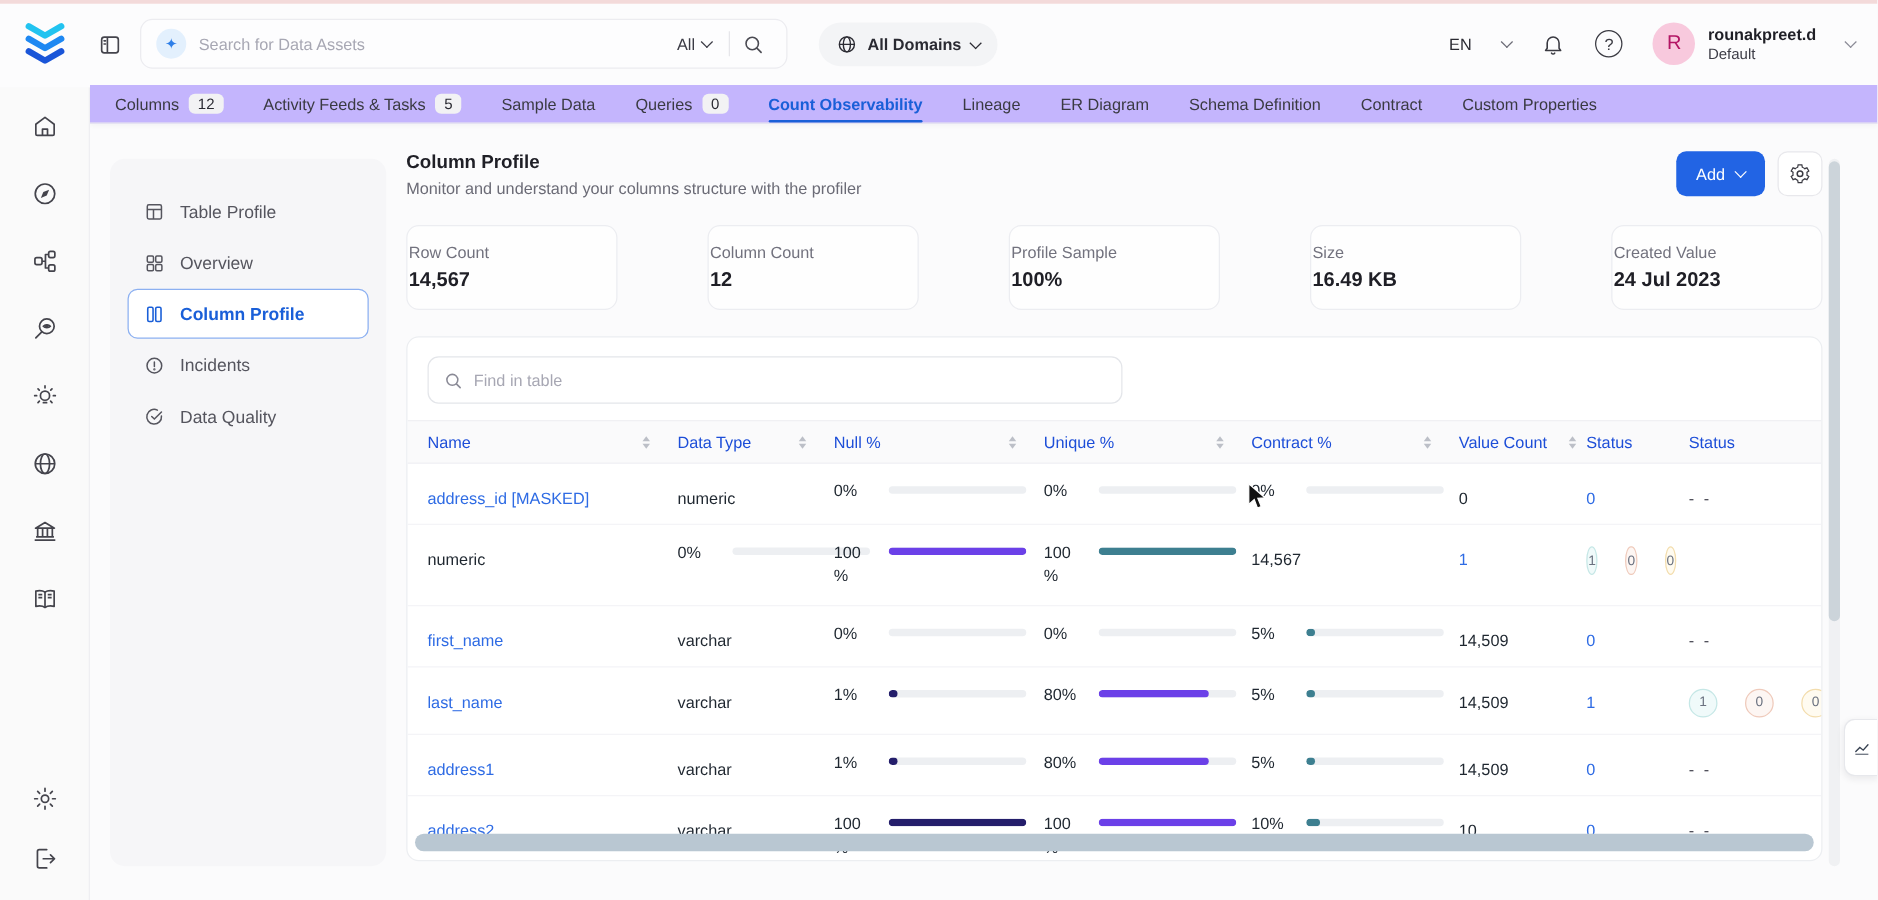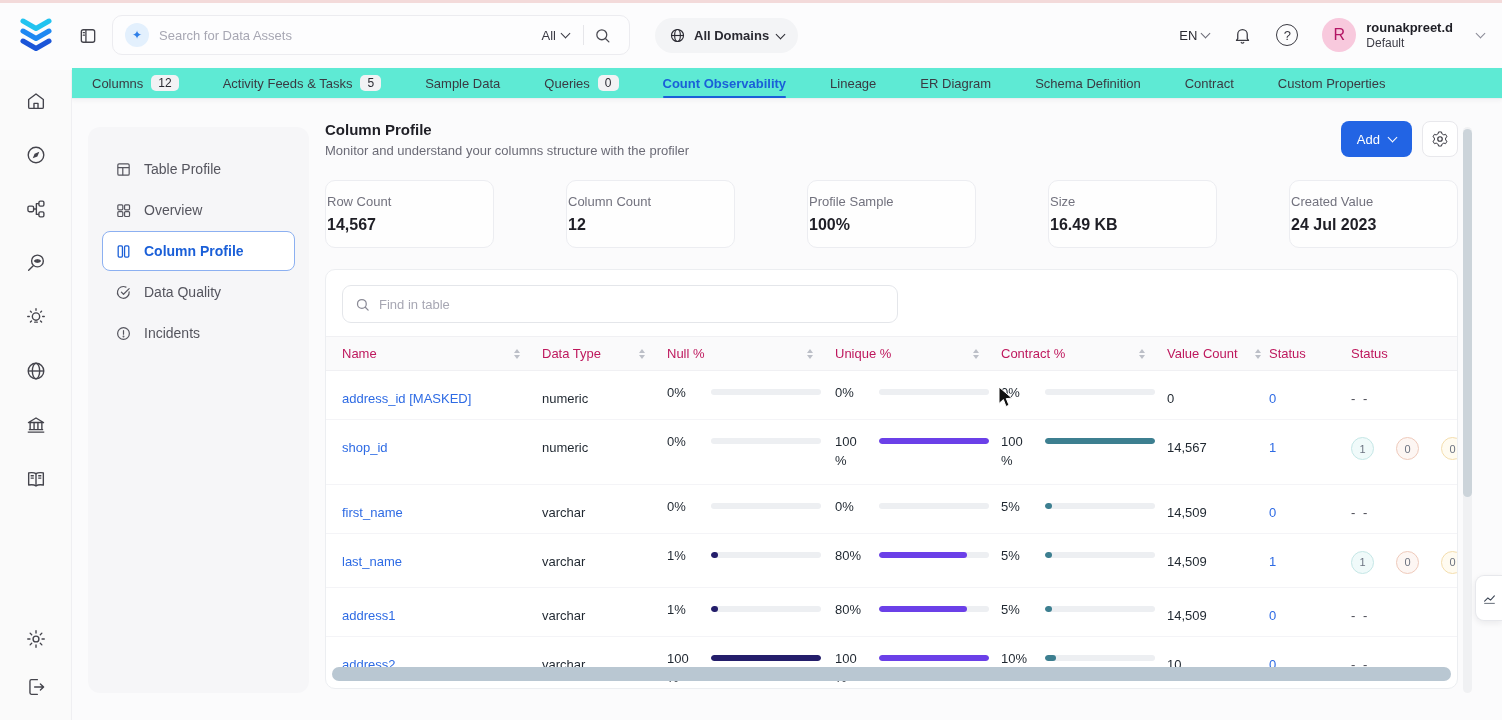--- a/index.html
+++ b/index.html
@@ -15,33 +15,33 @@
   .collapse-btn { position:absolute; left:78px; top:26px; color:#44444c; cursor:pointer; }
   .search-pill { position:absolute; left:112px; top:15px; width:518px; height:40px; background:#fdfdfe; border:1px solid #ececf0; border-radius:10px; display:flex; align-items:center; padding:0 12px; }
   .spark-circle { width:24px; height:24px; border-radius:50%; background:#e3f0fd; color:#2f7fe8; font-size:12px; display:flex; align-items:center; justify-content:center; flex:0 0 auto; }
   .search-input { flex:1; border:none; outline:none; background:transparent; font-size:13px; color:#24242c; margin-left:10px; font-family:inherit; }
   .search-input::placeholder { color:#a7a7b3; }
   .scope { display:flex; align-items:center; gap:6px; color:#3a3a44; font-size:13px; padding:0 10px; }
   .vdiv { width:1px; height:20px; background:#e6e6ea; margin:0 4px; }
   .mag { color:#4a4a52; padding:0 6px; display:flex; }
   .domains-pill { position:absolute; left:655px; top:18px; height:35px; background:#f3f4f6; border-radius:18px; display:flex; align-items:center; gap:8px; padding:0 14px; font-weight:700; font-size:13px; color:#2a2a32; cursor:pointer; }
   .top-right { position:absolute; right:18px; top:0; height:70px; display:flex; align-items:center; gap:24px; }
-  .lang { display:flex; align-items:center; gap:5px; font-size:13px; color:#2a2a32; cursor:pointer; }
+  .lang { display:flex; align-items:center; gap:25px; font-size:13px; color:#2a2a32; cursor:pointer; }
   .icon-btn { color:#3a3a42; display:flex; cursor:pointer; }
   .help-circle { width:22px; height:22px; border-radius:50%; border:1.4px solid #3a3a42; color:#3a3a42; font-size:13px; display:flex; align-items:center; justify-content:center; cursor:pointer; }
   .user-chip { display:flex; align-items:center; gap:10px; cursor:pointer; }
   .avatar { width:34px; height:34px; border-radius:50%; background:#f8c9dd; color:#b31564; font-size:16px; font-weight:400; display:flex; align-items:center; justify-content:center; }
   .user-meta .nm { font-weight:700; font-size:13px; color:#1f1f26; }
   .user-meta .tm { font-size:12px; color:#3c3c46; margin-top:1px; }
 
   .chev { display:inline-block; width:7px; height:7px; border-right:1.5px solid currentColor; border-bottom:1.5px solid currentColor; transform:rotate(45deg); margin-top:-3px; }
   .chev.white { border-color:#fff; }
 
   
-  .tabbar { position:absolute; top:68px; left:72px; right:0; height:31px; background:#5eead4; border-bottom:1px solid #ededf0; box-shadow:0 2px 4px rgba(20,20,40,.04); display:flex; align-items:center; gap:44px; padding:0 20px; z-index:5; }
+  .tabbar { position:absolute; top:68px; left:72px; right:0; height:31px; background:#c4b5fd; border-bottom:1px solid #ededf0; box-shadow:0 2px 4px rgba(20,20,40,.04); display:flex; align-items:center; gap:32px; padding:0 20px; z-index:5; }
   .tab { display:flex; align-items:center; gap:8px; color:#3a3a42; font-size:13px; cursor:pointer; position:relative; height:100%; }
   .tab .badge { background:#f2f2f4; border-radius:5px; padding:1px 7px; font-size:12px; color:#2a2a32; }
   .tab.active { color:#1a5fd8; font-weight:700; }
   .tab.active::after { content:""; position:absolute; left:0; right:0; bottom:0; height:2px; background:#1a5fd8; border-radius:2px; }
 
   
   .rail { position:absolute; top:70px; left:0; bottom:0; width:72px; background:#fafafa; border-right:1px solid #efeff2; display:flex; flex-direction:column; align-items:center; padding:20px 0 14px; z-index:6; }
   .rail .ric { color:#44444c; margin-bottom:32px; cursor:pointer; display:flex; }
   .rail .spacer { flex:1; }
   .rail .ric.btm { margin-bottom:26px; }
@@ -67,21 +67,21 @@
   .stat-card { width:169px; background:#fefefe; border:1px solid #ecedf1; border-radius:10px; padding:13px 1px; }
   .stat-card .lbl { font-size:13px; color:#72727e; }
   .stat-card .val { font-size:16px; font-weight:700; color:#1f1f26; margin-top:7px; }
 
   .table-card { position:relative; margin-top:21px; height:420px; background:#fff; border:1px solid #eceef1; border-radius:10px; overflow:hidden; }
   .find-wrap { padding:15px 16px 13px; }
   .find-pill { width:556px; height:38px; border:1px solid #e4e6ea; border-radius:9px; display:flex; align-items:center; padding:0 12px; gap:9px; color:#8a8a96; }
   .find-input { flex:1; border:none; outline:none; background:transparent; font-size:13px; font-family:inherit; color:#24242c; }
   .find-input::placeholder { color:#a7a7b3; }
 
-  .thead { display:grid; grid-template-columns:200px 125px 168px 166px 166px 102px 82px 1fr; background:#fafafb; border-top:1px solid #f0f0f3; border-bottom:1px solid #f0f0f3; padding:9px 0 9px 16px; color:#be185d; font-size:13px; }
+  .thead { display:grid; grid-template-columns:200px 125px 168px 166px 166px 102px 82px 1fr; background:#fafafb; border-top:1px solid #f0f0f3; border-bottom:1px solid #f0f0f3; padding:9px 0 9px 16px; color:#1d4ed8; font-size:13px; }
   .th { display:flex; align-items:center; }
   .sort { display:inline-flex; flex-direction:column; gap:2px; margin-left:auto; margin-right:22px; }
   .sort i { width:0; height:0; border-left:3.5px solid transparent; border-right:3.5px solid transparent; }
   .sort .up { border-bottom:4px solid #bcbfc7; }
   .sort .dn { border-top:4px solid #bcbfc7; }
 
   .trow { display:grid; grid-template-columns:200px 125px 168px 166px 166px 102px 82px 1fr; padding:13px 0 13px 16px; border-bottom:1px solid #f4f4f7; align-items:start; }
   .td { font-size:13px; color:#1f2730; padding-right:10px; }
   .td.name { padding-top:7px; }
   .td.name a { color:#2e6be4; text-decoration:none; cursor:pointer; }
@@ -314,36 +314,36 @@
       <span class="sic">
           <svg width="17" height="17" viewBox="0 0 24 24" fill="none" stroke="currentColor" stroke-width="1.8">
             <rect x="4.5" y="4" width="6" height="16" rx="1.6"></rect>
             <rect x="13.5" y="4" width="6" height="16" rx="1.6"></rect>
           </svg>
         </span>
       <span>Column Profile</span>
     </div>
     <div class="sp-item">
       <span class="sic">
-          <svg width="17" height="17" viewBox="0 0 24 24" fill="none" stroke="currentColor" stroke-width="1.7" stroke-linecap="round" stroke-linejoin="round">
-            <path d="M20 11 a8.3 8.3 0 1 1 -4.6 -6.6"></path>
-            <path d="M9 11.5 L12 14.5 L20 6.5"></path>
-          </svg>
-        </span>
-      <span>Data Quality</span>
-    </div>
-    <div class="sp-item">
-      <span class="sic">
           <svg width="17" height="17" viewBox="0 0 24 24" fill="none" stroke="currentColor" stroke-width="1.7" stroke-linecap="round">
             <circle cx="12" cy="12" r="8.3"></circle>
             <path d="M12 8 V13"></path>
             <circle cx="12" cy="16.2" r="0.5" fill="currentColor"></circle>
           </svg>
         </span>
       <span>Incidents</span>
+    </div>
+    <div class="sp-item">
+      <span class="sic">
+          <svg width="17" height="17" viewBox="0 0 24 24" fill="none" stroke="currentColor" stroke-width="1.7" stroke-linecap="round" stroke-linejoin="round">
+            <path d="M20 11 a8.3 8.3 0 1 1 -4.6 -6.6"></path>
+            <path d="M9 11.5 L12 14.5 L20 6.5"></path>
+          </svg>
+        </span>
+      <span>Data Quality</span>
     </div>
   </div>
 
   <div class="main">
     <div class="main-head">
       <div class="mh-text">
         <div class="title">Column Profile</div>
         <div class="subtitle">Monitor and understand your columns structure with the profiler</div>
       </div>
       <div class="mh-actions">
@@ -469,21 +469,20 @@
     </div>
     <div class="td" style="padding-top:7px">0</div>
     <div class="td tests" style="padding-top:7px"><a>0</a></div>
     <div class="td" style="padding-top:7px">
       <span class="status-empty">- -</span>
       
     </div>
   </div>
 
   <div class="trow">
-    <div class="td name"><a>shop_id</a></div>
     <div class="td" style="padding-top:7px">numeric</div>
     <div class="td pctcell">
       <span class="pv">0%</span>
       <span class="bar">
                 <i class="f-null" style="width: 0%;"></i>
               </span>
     </div>
     <div class="td pctcell">
       <span class="pv">100 %</span>
       <span class="bar">

